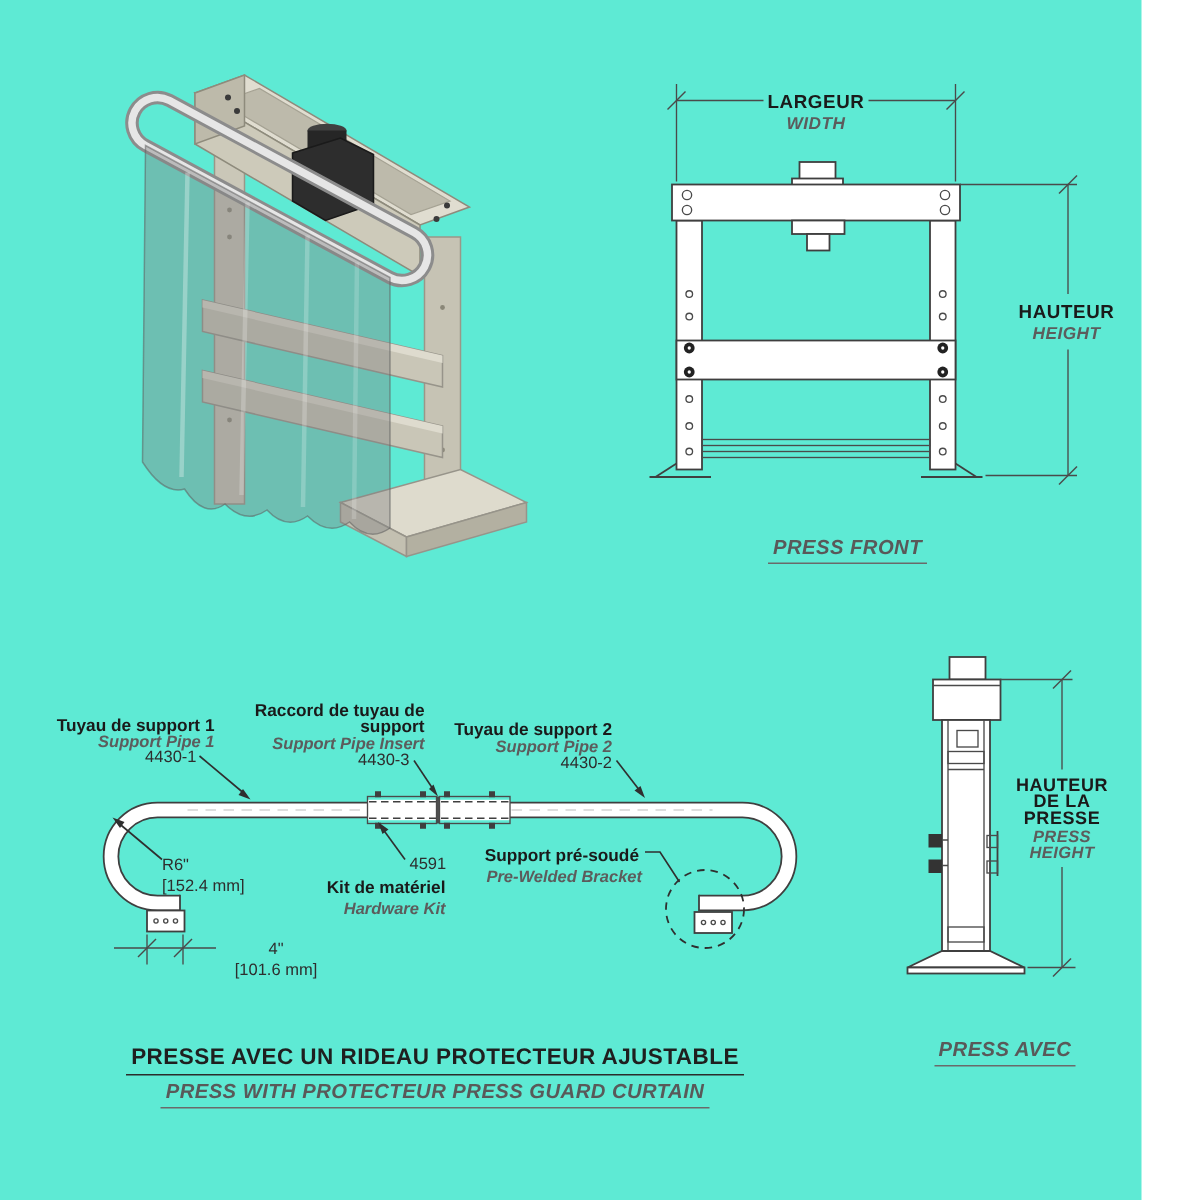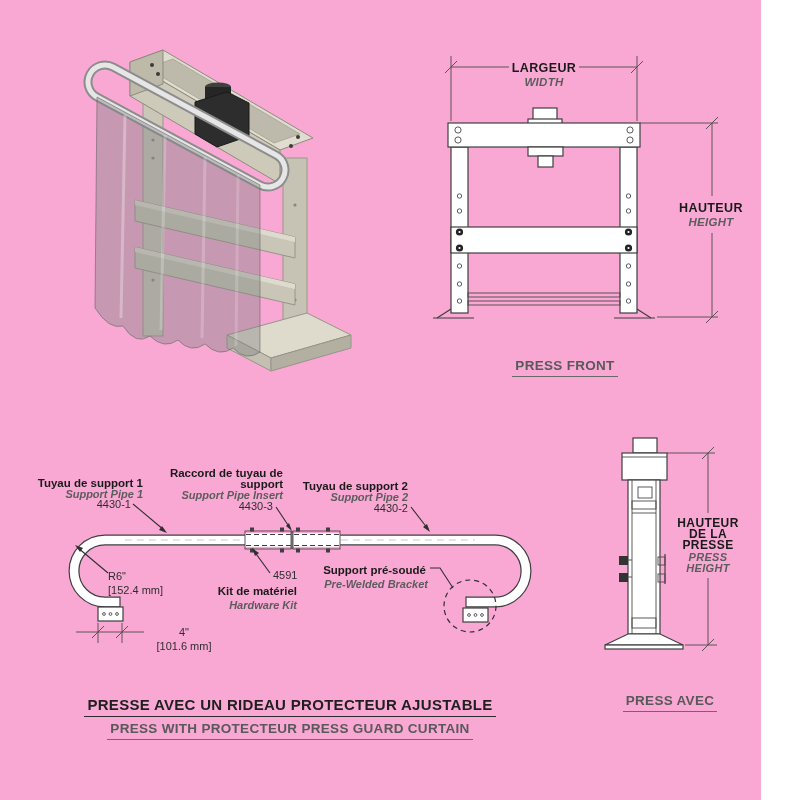--- a/index.html
+++ b/index.html
@@ -1,16 +1,16 @@
 <!DOCTYPE html>
 <html><head>
 <meta charset="utf-8">
 <style>
   html,body{margin:0;padding:0;background:#ffffff;}
-  .sheet{position:relative;width:761px;height:800px;background:#f9a8d4;overflow:hidden;
+  .sheet{position:relative;width:761px;height:800px;background:#5eead4;overflow:hidden;
          font-family:"Liberation Sans",sans-serif;}
   .fig{position:absolute;}
   
   text{font-family:"Liberation Sans",sans-serif;}
   .t-fr{font-size:11.5px;font-weight:bold;fill:#1a1a1a;}
   .t-en{font-size:11px;font-weight:bold;font-style:italic;fill:#5c5c5c;}
   .t-part{font-size:11px;fill:#2e2e2e;}
   .t-meas{font-size:11px;fill:#2e2e2e;}
   .t-dim-fr{font-size:12.5px;font-weight:bold;fill:#1a1a1a;letter-spacing:.4px;}
   .t-dim-en{font-size:11.5px;font-weight:bold;font-style:italic;fill:#5c5c5c;letter-spacing:.3px;}
@@ -18,21 +18,21 @@
   .ln-thin{stroke:#4a4a4a;stroke-width:0.9;fill:none;}
   .ldr{stroke:#2f2f2f;stroke-width:1.1;fill:none;}
   .wht{fill:#ffffff;stroke:#3f3f3f;stroke-width:1.2;}
   .arrow{fill:#2f2f2f;stroke:none;}
   
   .caption{position:absolute;text-align:center;line-height:1.25;}
   .cap-fr{display:block;}
   .cap-fr span{display:inline-block;font-weight:bold;font-size:15px;letter-spacing:.3px;
                color:#1f1f1f;border-bottom:1.5px solid #2b2b2b;padding:0 3px 1px 3px;}
   .cap-en{display:block;margin-top:1px;}
-  .cap-en span{display:inline-block;font-weight:bold;font-size:13.5px;
+  .cap-en span{display:inline-block;font-weight:bold;font-style:italic;font-size:13.5px;
                letter-spacing:.3px;color:#595959;border-bottom:1.5px solid #6a6a6a;padding:0 3px 1px 3px;}
 </style>
 </head>
 <body>
 
 <div class="sheet">
 
   <svg class="fig" style="left:55px;top:30px;" width="300" height="350" viewBox="0 0 300 350">
 
     <g>

